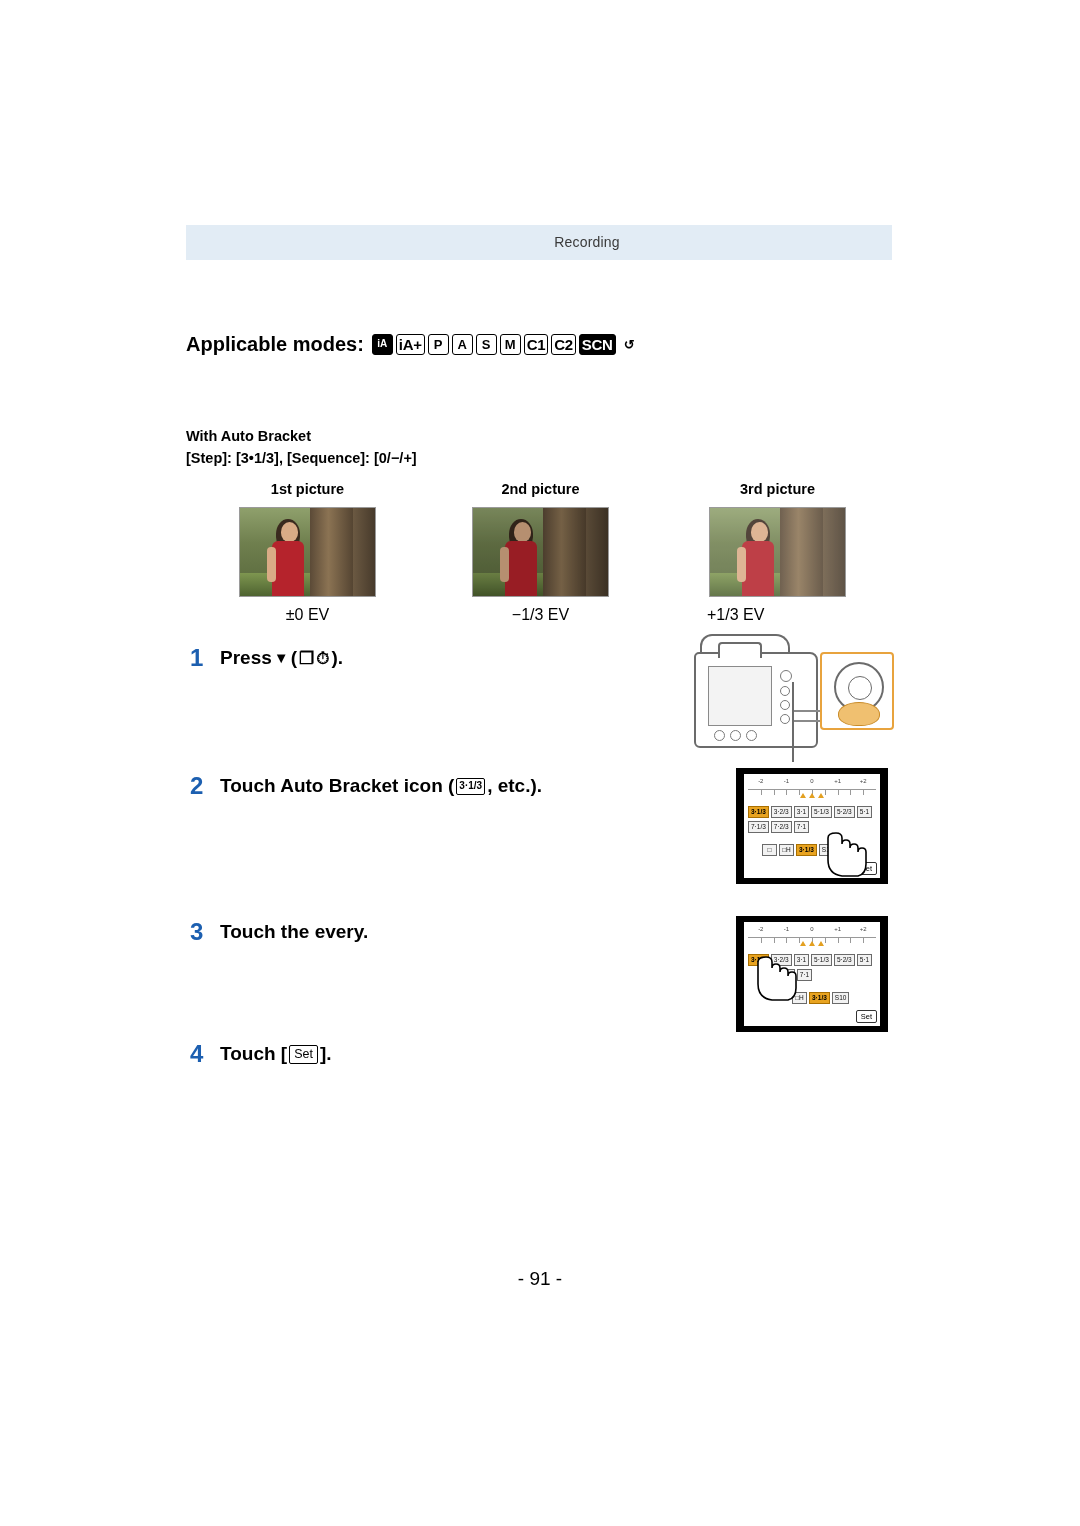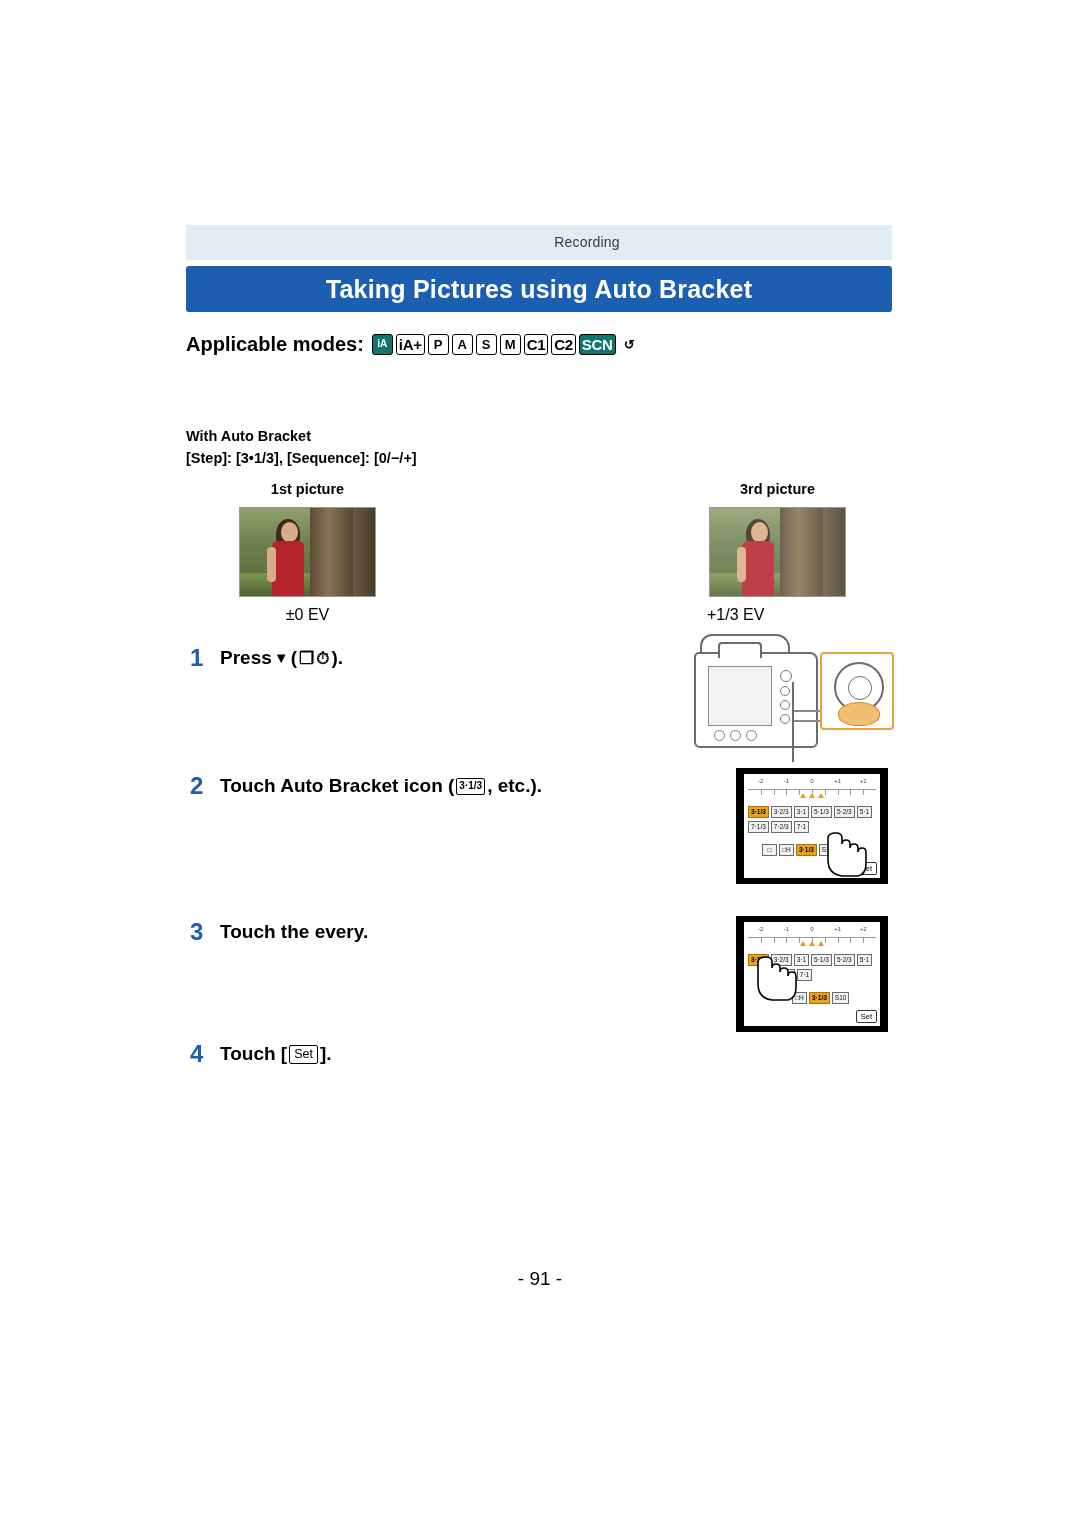--- a/index.html
+++ b/index.html
@@ -95,21 +95,21 @@
     font-size: 13px;
     font-weight: bold;
     display: flex;
     align-items: center;
     justify-content: center;
     padding: 0 2px;
     box-sizing: border-box;
     line-height: 1;
   }
   .mode-ic.filled {
-    background: #0f766e;
+    background: #000000;
     color: #fff;
   }
   .mode-ic.small {
     font-size: 10px;
   }
   .mode-ic.tiny {
     font-size: 15px;
     letter-spacing: -0.3px;
   }
   .mode-ic.noborder {
@@ -508,23 +508,20 @@
 </style>
 </head>
 <body>
 
 <div class="page">
 
   <div class="header-band">
     <div class="header-band-label">Recording</div>
   </div>
 
-  <div class="title-bar">
-    <div class="title-bar-text">Taking Pictures using Auto Bracket</div>
-  </div>
 
   <div class="applicable-row">
     <span class="applicable-label">Applicable modes:</span>
     <span class="mode-icons">
       <span class="mode-ic filled small">iA</span>
       <span class="mode-ic tiny">iA+</span>
       <span class="mode-ic">P</span>
       <span class="mode-ic">A</span>
       <span class="mode-ic">S</span>
       <span class="mode-ic">M</span>
@@ -548,20 +545,35 @@
       <div class="grass"></div>
       <div class="person-hair"></div>
       <div class="person-head"></div>
       <div class="person-body"></div>
       <div class="person-arm"></div>
       <div class="shade"></div>
     </div>
     <div class="ev-label">±0 EV</div>
   </div>
 
+  <div class="pic-col c2">
+    <div class="pic-caption">2nd picture</div>
+    <div class="thumb dark">
+      <div class="sky"></div>
+      <div class="trunk"></div>
+      <div class="trunk2"></div>
+      <div class="grass"></div>
+      <div class="person-hair"></div>
+      <div class="person-head"></div>
+      <div class="person-body"></div>
+      <div class="person-arm"></div>
+      <div class="shade"></div>
+    </div>
+    <div class="ev-label">−1/3 EV</div>
+  </div>
 
   <div class="pic-col c3">
     <div class="pic-caption">3rd picture</div>
     <div class="thumb light">
       <div class="sky"></div>
       <div class="trunk"></div>
       <div class="trunk2"></div>
       <div class="grass"></div>
       <div class="person-hair"></div>
       <div class="person-head"></div>

